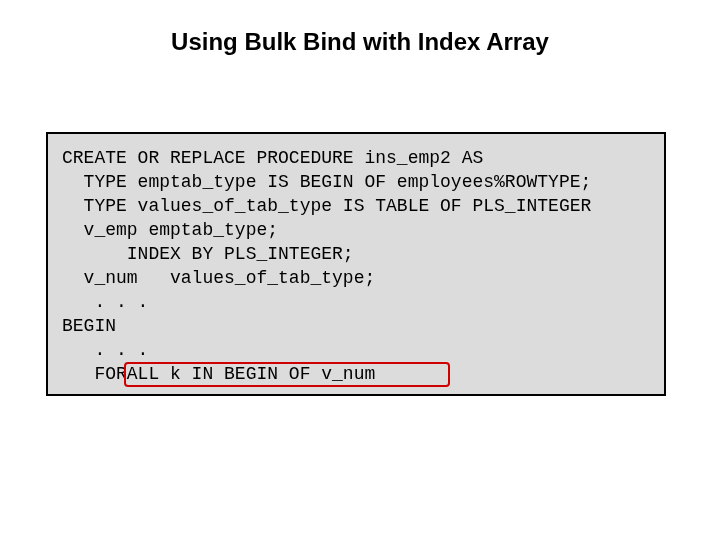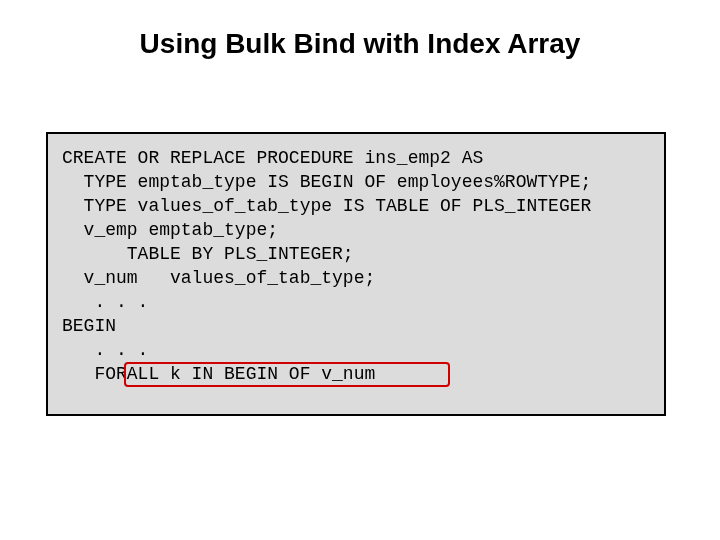--- a/index.html
+++ b/index.html
@@ -7,32 +7,32 @@
     padding: 0;
     width: 720px;
     height: 540px;
     background: #ffffff;
     font-family: Arial, Helvetica, sans-serif;
     position: relative;
   }
   .title {
     text-align: center;
     font-weight: bold;
-    font-size: 28px;
+    font-size: 24px;
     color: #000;
     padding-top: 28px;
   }
   .code-box {
     position: absolute;
     left: 46px;
     top: 132px;
     width: 620px;
     background: #dcdcdc;
     border: 2px solid #000;
-    padding: 12px 14px 28px 14px;
+    padding: 12px 14px 8px 14px;
     box-sizing: border-box;
   }
   .code-line {
     font-family: "Courier New", Courier, monospace;
     font-size: 18px;
     line-height: 24px;
     color: #000;
     white-space: pre;
   }
   .highlight {
@@ -49,20 +49,20 @@
 </head>
 <body>
 
 <div class="title">Using Bulk Bind with Index Array</div>
 
 <div class="code-box">
   <div class="code-line">CREATE OR REPLACE PROCEDURE ins_emp2 AS</div>
   <div class="code-line">  TYPE emptab_type IS BEGIN OF employees%ROWTYPE;</div>
   <div class="code-line">  TYPE values_of_tab_type IS TABLE OF PLS_INTEGER</div>
   <div class="code-line">  v_emp emptab_type;</div>
-  <div class="code-line">      TABLE BY PLS_INTEGER;</div>
+  <div class="code-line">      INDEX BY PLS_INTEGER;</div>
   <div class="code-line">  v_num   values_of_tab_type;</div>
   <div class="code-line">   . . .</div>
   <div class="code-line">BEGIN</div>
   <div class="code-line">   . . .</div>
   <div class="code-line">   FORALL k IN BEGIN OF v_num</div>
   <div class="highlight"></div>
 </div>
 
 </body></html>

